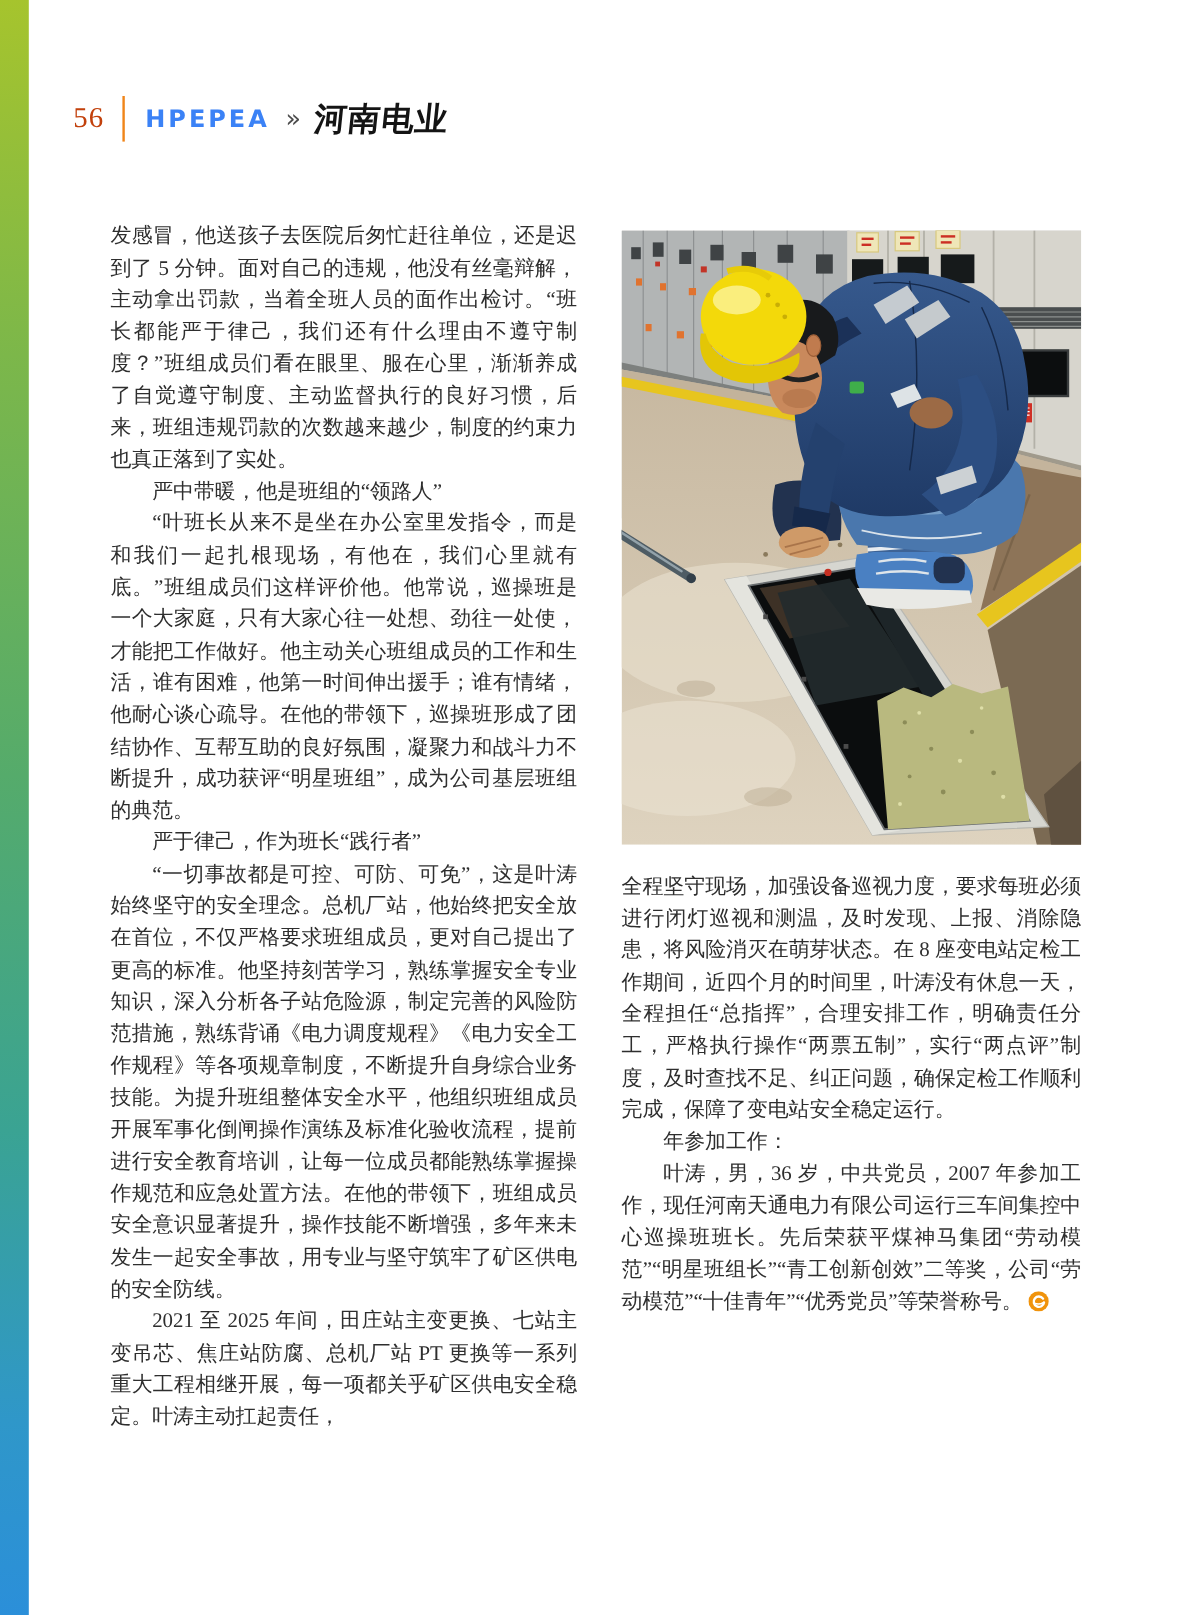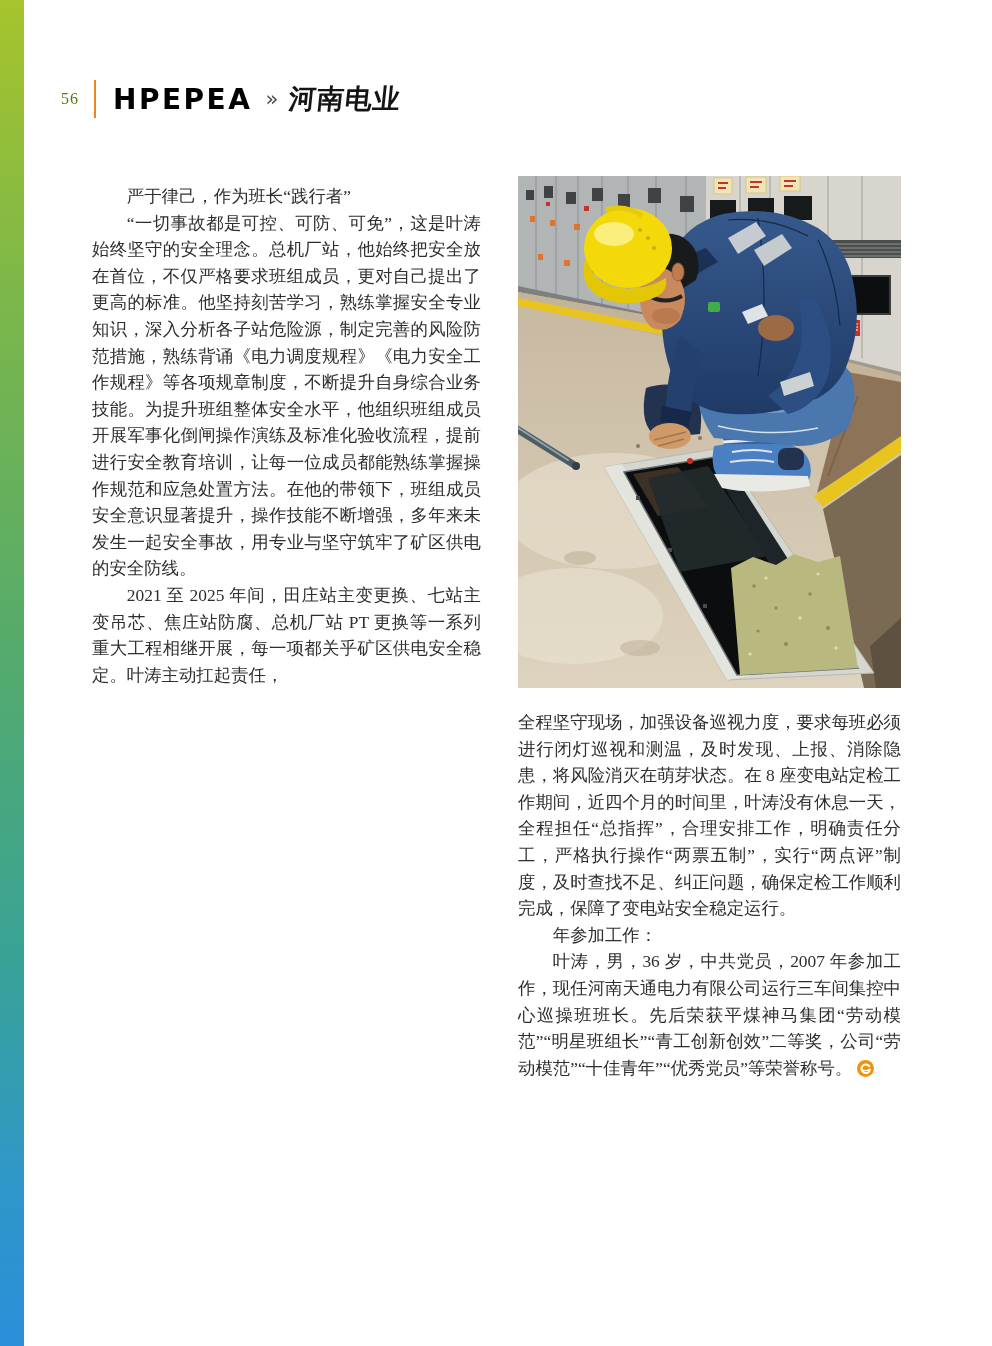--- a/index.html
+++ b/index.html
@@ -8,39 +8,39 @@
     font-family:"Liberation Serif","DejaVu Serif",serif;
   }
   .edge-strip{
     position:absolute;left:0;top:0;width:24px;height:1346px;
     background:linear-gradient(180deg,#a6c42d 0%,#7cb74a 22%,#55ab6b 48%,#3aa393 70%,#2f97c9 88%,#2b8fd9 100%);
   }
   .header{
     position:absolute;left:61px;top:79px;height:40px;
     display:flex;align-items:center;
   }
-  .page-number{font-size:16px;color:#4d7c0f;letter-spacing:1px;}
+  .page-number{font-size:24px;color:#c2410c;letter-spacing:1px;}
   .header-rule{width:2px;height:38px;background:#f08519;margin:0 17px 0 15px;}
   .brand-logo{
     font-family:"DejaVu Sans","Liberation Sans",sans-serif;
-    font-weight:bold;color:#000000;font-size:28px;letter-spacing:2.5px;
+    font-weight:bold;color:#3b82f6;font-size:20px;letter-spacing:2.5px;
   }
   .brand-chevron{color:#4d4d4d;font-size:21px;margin:0 11px 0 13px;font-family:"DejaVu Sans",sans-serif;}
   .masthead{
     font-size:27px;font-weight:900;color:#141414;
     transform:skewX(-6deg);letter-spacing:1px;
   }
   .col{
     position:absolute;font-size:17.4px;line-height:26.6px;color:#2e2e2e;
     text-align:justify;text-justify:inter-character;
   }
   .col p{margin:0;text-indent:2em;}
   .col p.cont{text-indent:0;}
   .col-left{left:92px;top:183px;width:389px;}
-  .col-right{left:518px;top:176px;width:383px;}
+  .col-right{left:518px;top:192px;width:383px;}
   .photo-frame{width:383px;height:512px;display:block;}
   .right-text{margin-top:21px;}
   .end-mark{
     display:inline-block;width:17px;height:17px;vertical-align:-3px;margin-left:5px;
   }
 </style>
 </head>
 <body>
 
 <div class="page">
@@ -49,20 +49,23 @@
 
   <div class="header">
     <span class="page-number">56</span>
     <span class="header-rule"></span>
     <span class="brand-logo">HPEPEA</span>
     <span class="brand-chevron">»</span>
     <span class="masthead">河南电业</span>
   </div>
 
   <div class="col col-left">
+    <p class="cont">发感冒，他送孩子去医院后匆忙赶往单位，还是迟到了 5 分钟。面对自己的违规，他没有丝毫辩解，主动拿出罚款，当着全班人员的面作出检讨。“班长都能严于律己，我们还有什么理由不遵守制度？”班组成员们看在眼里、服在心里，渐渐养成了自觉遵守制度、主动监督执行的良好习惯，后来，班组违规罚款的次数越来越少，制度的约束力也真正落到了实处。</p>
+    <p>严中带暖，他是班组的“领路人”</p>
+    <p>“叶班长从来不是坐在办公室里发指令，而是和我们一起扎根现场，有他在，我们心里就有底。”班组成员们这样评价他。他常说，巡操班是一个大家庭，只有大家心往一处想、劲往一处使，才能把工作做好。他主动关心班组成员的工作和生活，谁有困难，他第一时间伸出援手；谁有情绪，他耐心谈心疏导。在他的带领下，巡操班形成了团结协作、互帮互助的良好氛围，凝聚力和战斗力不断提升，成功获评“明星班组”，成为公司基层班组的典范。</p>
     <p>严于律己，作为班长“践行者”</p>
     <p>“一切事故都是可控、可防、可免”，这是叶涛始终坚守的安全理念。总机厂站，他始终把安全放在首位，不仅严格要求班组成员，更对自己提出了更高的标准。他坚持刻苦学习，熟练掌握安全专业知识，深入分析各子站危险源，制定完善的风险防范措施，熟练背诵《电力调度规程》《电力安全工作规程》等各项规章制度，不断提升自身综合业务技能。为提升班组整体安全水平，他组织班组成员开展军事化倒闸操作演练及标准化验收流程，提前进行安全教育培训，让每一位成员都能熟练掌握操作规范和应急处置方法。在他的带领下，班组成员安全意识显著提升，操作技能不断增强，多年来未发生一起安全事故，用专业与坚守筑牢了矿区供电的安全防线。</p>
     <p>2021 至 2025 年间，田庄站主变更换、七站主变吊芯、焦庄站防腐、总机厂站 PT 更换等一系列重大工程相继开展，每一项都关乎矿区供电安全稳定。叶涛主动扛起责任，</p>
   </div>
 
   <div class="col col-right">
 
     <svg class="photo-frame" viewBox="0 0 383 512" xmlns="http://www.w3.org/2000/svg">
       <defs>
         <linearGradient id="jk" x1="0" y1="0" x2="0" y2="1">

